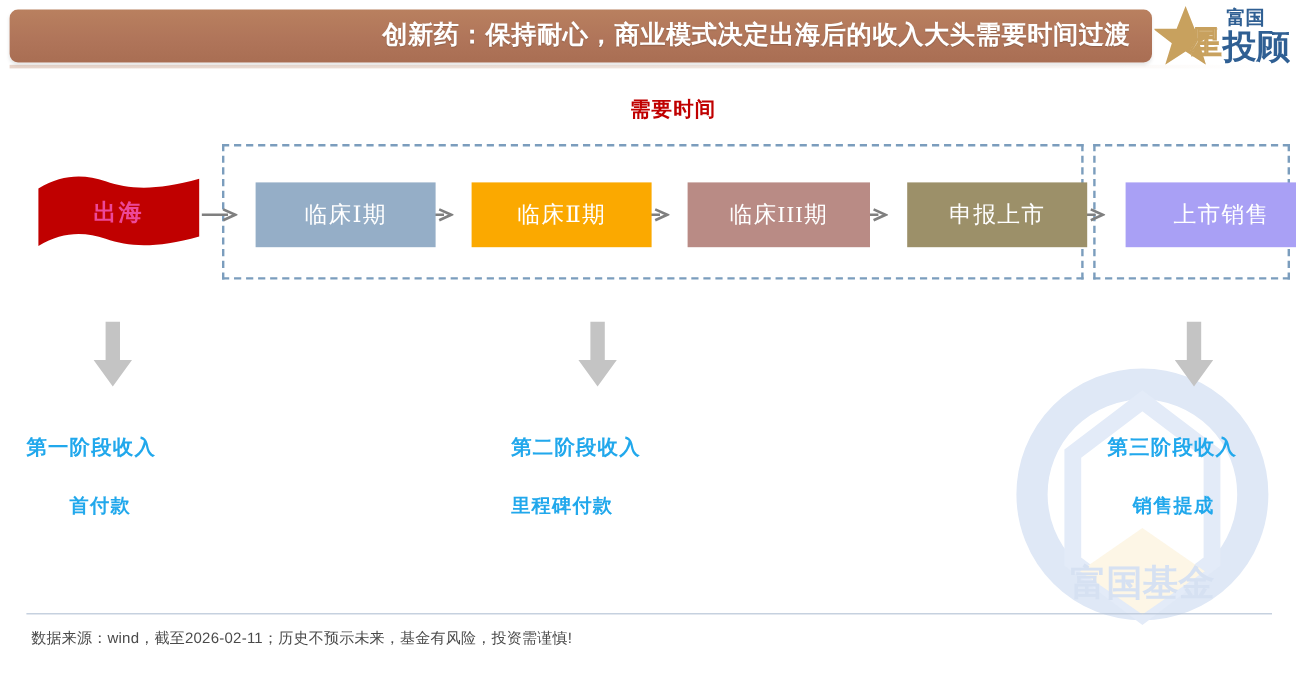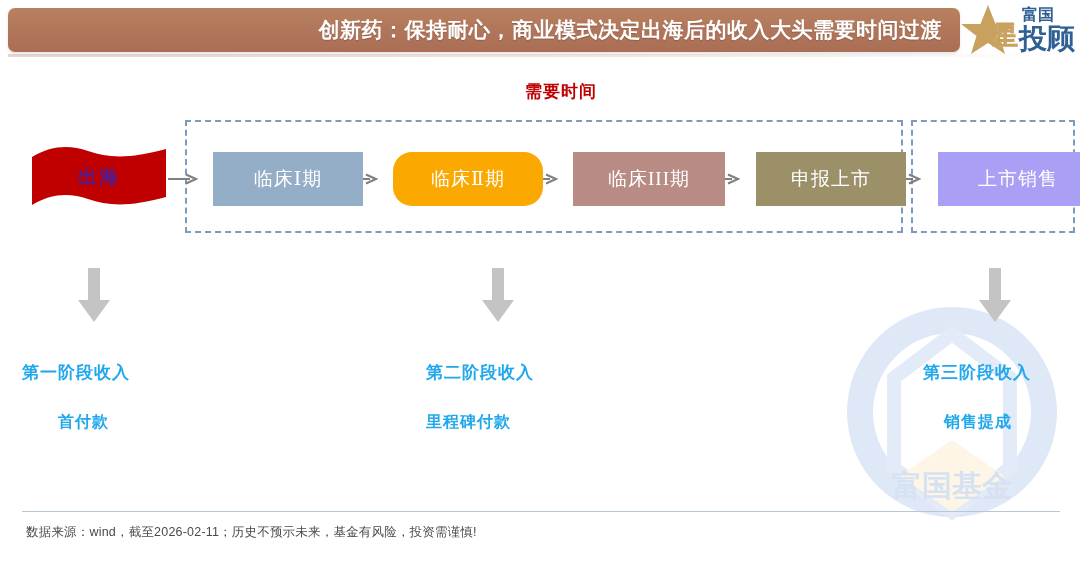--- a/index.html
+++ b/index.html
@@ -109,21 +109,21 @@
   }
   .flag-label {
     position: absolute;
     left: 30px;
     top: 145px;
     width: 138px;
     height: 64px;
     display: flex;
     align-items: center;
     justify-content: center;
-    color: #4c1d95;
+    color: #ec4899;
     font-size: 19px;
     font-weight: bold;
     letter-spacing: 2px;
     z-index: 4;
     pointer-events: none;
   }
 
   
   .stage {
     position: absolute;
@@ -267,21 +267,21 @@
         <path d="M0 7 L22 7 M18 2.5 L28 7 L18 11.5" stroke="#7f7f7f" stroke-width="2.2" fill="none"></path>
       </svg>
   </div>
   <div class="arrow-r" style="left:891px;">
     <svg width="30" height="14" viewBox="0 0 30 14">
         <path d="M0 7 L22 7 M18 2.5 L28 7 L18 11.5" stroke="#7f7f7f" stroke-width="2.2" fill="none"></path>
       </svg>
   </div>
 
   <div class="stage" style="left:197px; width:150px; background:#95aec7;">临床Ⅰ期</div>
-  <div class="stage" style="left:377px; width:150px; background:#fba900;border-radius:19px;">临床Ⅱ期</div>
+  <div class="stage" style="left:377px; width:150px; background:#fba900;">临床Ⅱ期</div>
   <div class="stage" style="left:557px; width:152px; background:#b98b85;">临床III期</div>
   <div class="stage" style="left:740px; width:150px; background:#9c9069;">申报上市</div>
   <div class="stage" style="left:922px; width:160px; background:#a9a0f5;">上市销售</div>
 
   <div class="arrow-d" style="left:77px; top:268px;">
     <svg width="34" height="56" viewBox="0 0 34 56">
         <polygon points="11,0 23,0 23,32 33,32 17,54 1,32 11,32" fill="#c4c4c4"></polygon>
       </svg>
   </div>
   <div class="arrow-d" style="left:481px; top:268px;">

